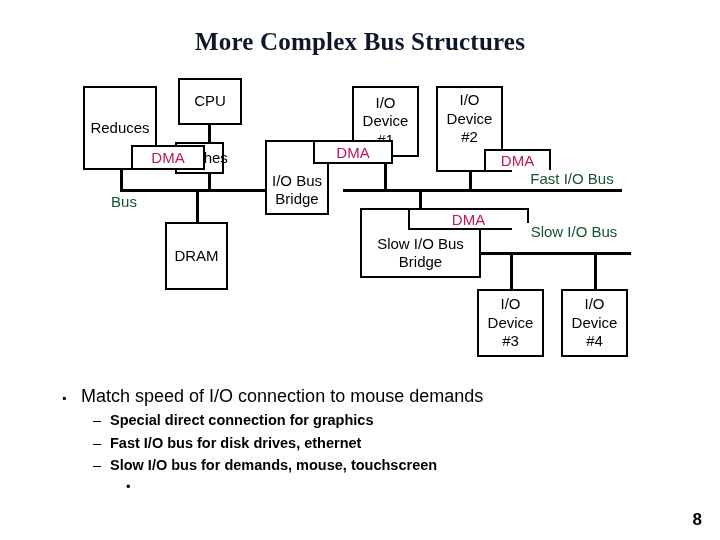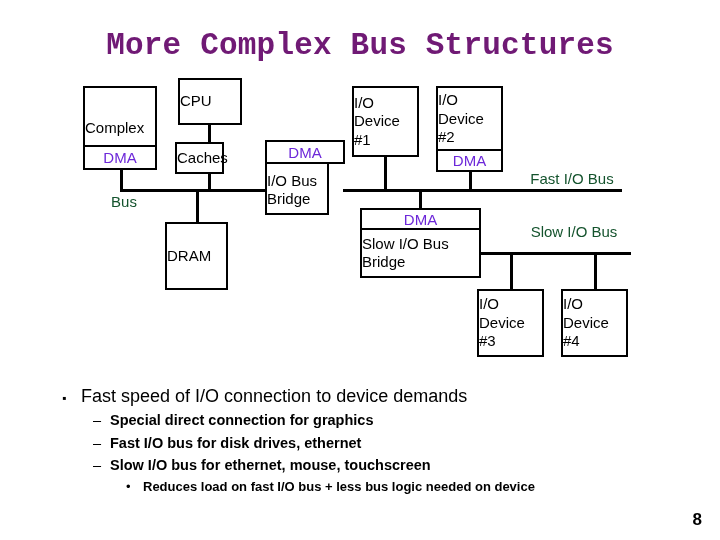--- a/index.html
+++ b/index.html
@@ -18,57 +18,59 @@
     background: #ffffff;
   }
 
   
   #title {
     position: absolute;
     left: 0;
     top: 28px;
     width: 720px;
     text-align: center;
-    font-family: Liberation Mono, monospace;
-    font-size: 31px;
-    font-weight: bold;
-    color: #701a75;
+    font-family: Liberation Serif, serif;
+    font-size: 25px;
+    font-weight: bold;
+    color: #0f172a;
     letter-spacing: 0.2px;
   }
 
   
   .box {
     position: absolute;
     border: 2px solid #000000;
     background: #ffffff;
     font-family: "Liberation Sans", sans-serif;
     font-size: 15px;
     color: #000000;
     display: flex;
     flex-direction: column;
     align-items: center;
     justify-content: center;
+    text-align: center;
     line-height: 1.24;
     z-index: 3;
   }
   .box .ln { display: block; width: 100%; }
 
   .subbox {
     position: absolute;
     border: 2px solid #000000;
     border-top-width: 2px;
     background: #ffffff;
     font-family: "Liberation Sans", sans-serif;
     font-size: 15px;
-    color: #6d28d9;
+    color: #be185d;
     display: flex;
     align-items: center;
     justify-content: center;
     text-align: center;
     z-index: 4;
+    margin-left: 48px;
   }
 
   .hline {
     position: absolute;
     height: 0;
     border-top: 3px solid #000000;
     z-index: 2;
   }
   .vline {
     position: absolute;
@@ -148,21 +150,21 @@
 
     <div class="vline" style="left:120px; top:168px; height:23px;"></div>
 
     <div class="vline" style="left:208px; top:174px; height:17px;"></div>
 
     <div class="vline" style="left:196px; top:189px; height:35px;"></div>
 
     <div class="vline" style="left:208px; top:124px; height:18px;"></div>
 
     <div class="box" style="left:83px; top:86px; width:74px; height:84px;">
-      <span class="ln">Complex</span>
+      <span class="ln">Reduces</span>
     </div>
     <div class="subbox" style="left:83px; top:145px; width:74px; height:25px;">
       <span>DMA</span>
     </div>
 
     <div class="box" style="left:178px; top:78px; width:64px; height:47px;">
       <span class="ln">CPU</span>
     </div>
 
     <div class="box" style="left:175px; top:142px; width:49px; height:32px;">
@@ -239,35 +241,34 @@
       <span class="ln">I/O</span>
       <span class="ln">Device</span>
       <span class="ln">#4</span>
     </div>
 
   </div>
 
   <div id="bullets">
     <div class="b1">
       <span class="mk">▪</span>
-      <span>Fast speed of I/O connection to device demands</span>
+      <span>Match speed of I/O connection to mouse demands</span>
     </div>
     <div class="b2">
       <span class="mk">–</span>
       <span>Special direct connection for graphics</span>
     </div>
     <div class="b2">
       <span class="mk">–</span>
       <span>Fast I/O bus for disk drives, ethernet</span>
     </div>
     <div class="b2">
       <span class="mk">–</span>
-      <span>Slow I/O bus for ethernet, mouse, touchscreen</span>
+      <span>Slow I/O bus for demands, mouse, touchscreen</span>
     </div>
     <div class="b3">
       <span class="mk">•</span>
-      <span>Reduces load on fast I/O bus + less bus logic needed on device</span>
     </div>
   </div>
 
   <div id="pageno">8</div>
 
 </div>
 
 </body></html>

